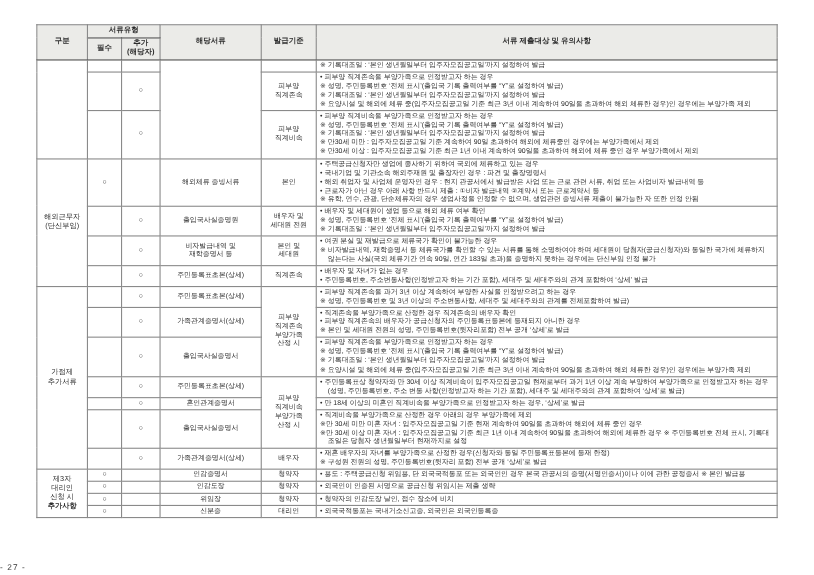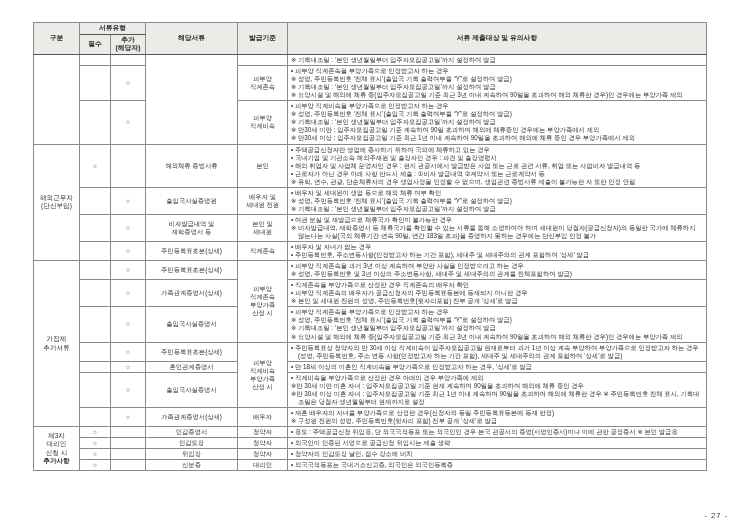--- a/index.html
+++ b/index.html
@@ -35,21 +35,21 @@
     white-space:pre-line;
     border-bottom:1px solid var(--outer);
   }
   td.c{text-align:center;white-space:pre-line;}
   td.group-cell{text-align:center;font-size:6.6px;}
   td.group-cell .bold{font-weight:bold;}
   td.notes{text-align:left;}
   .note{padding-left:7px;text-indent:-7px;}
   .pagenum{
     position:absolute;left:0;bottom:3px;width:728px;
-    text-align:right;font-size:7.5px;color:#333;letter-spacing:1px;
+    text-align:left;font-size:7.5px;color:#333;letter-spacing:1px;
   }
 </style>
 </head>
 <body>
 
 <div class="page">
   <table>
     <colgroup>
       <col style="width:46px">
       <col style="width:31px">

